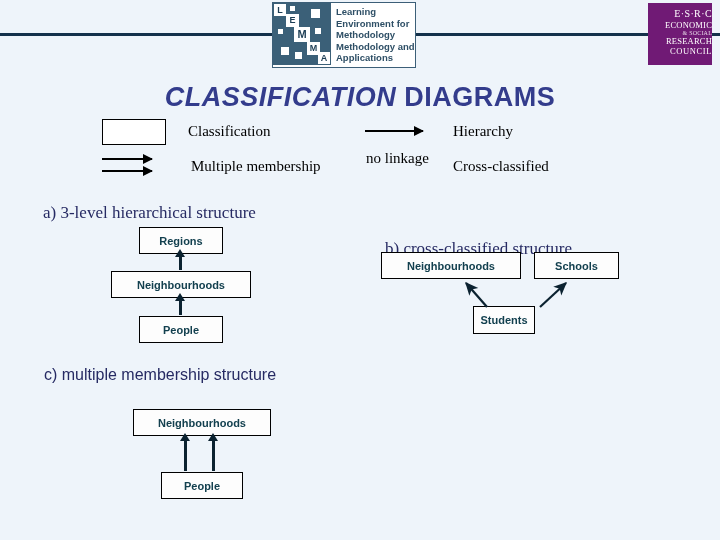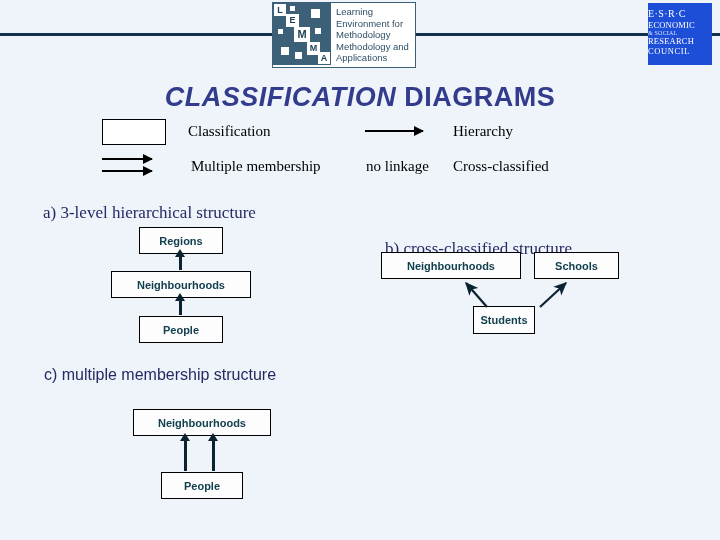--- a/index.html
+++ b/index.html
@@ -117,33 +117,34 @@
   .lemma-dot {
     position: absolute;
     background: #ffffff;
   }
   .lemma-text {
     font-family: "Liberation Sans", sans-serif;
     font-size: 9.5px;
     line-height: 11.6px;
     color: #2e4f66;
     padding: 3px 0 0 5px;
+    font-weight: bold;
   }
 
   
   .esrc-logo {
     position: absolute;
     left: 648px;
     top: 3px;
     width: 64px;
     height: 62px;
-    background: #1d4ed8;
+    background: #701a75;
     color: #ffffff;
     font-family: "Liberation Serif", serif;
-    text-align: left;
+    text-align: right;
     padding-top: 5px;
     box-sizing: border-box;
   }
   .esrc-logo .l1 { font-size: 10px; letter-spacing: 0.4px; }
   .esrc-logo .l2 { font-size: 8.5px; letter-spacing: 0.2px; margin-top: 1px; }
   .esrc-logo .l3 { font-size: 6px; letter-spacing: 0.2px; opacity: 0.82; }
   .esrc-logo .l4 { font-size: 8.5px; letter-spacing: 0.2px; }
   .esrc-logo .l5 { font-size: 8.5px; letter-spacing: 0.6px; }
 
   
@@ -178,21 +179,21 @@
   .legend-label {
     position: absolute;
     font-family: "Liberation Serif", serif;
     font-size: 15px;
     color: #000000;
     white-space: nowrap;
   }
   .lab-classification { left: 188px; top: 123px; }
   .lab-hierarchy      { left: 453px; top: 123px; }
   .lab-multiple       { left: 191px; top: 158px; }
-  .lab-nolinkage      { left: 366px; top: 158px; }
+  .lab-nolinkage      { left: 366px; top: 150px; }
   .lab-crossclass     { left: 453px; top: 158px; }
 
   .legend-arrow {
     position: absolute;
     height: 2px;
     background: #000000;
   }
   .legend-arrow::after {
     content: "";
     position: absolute;

